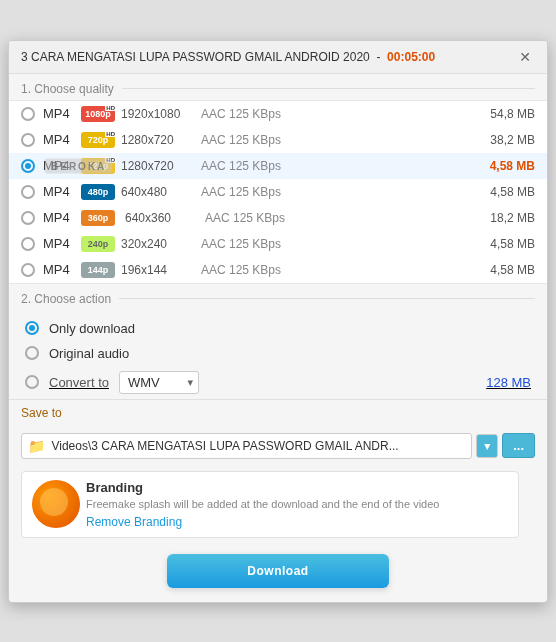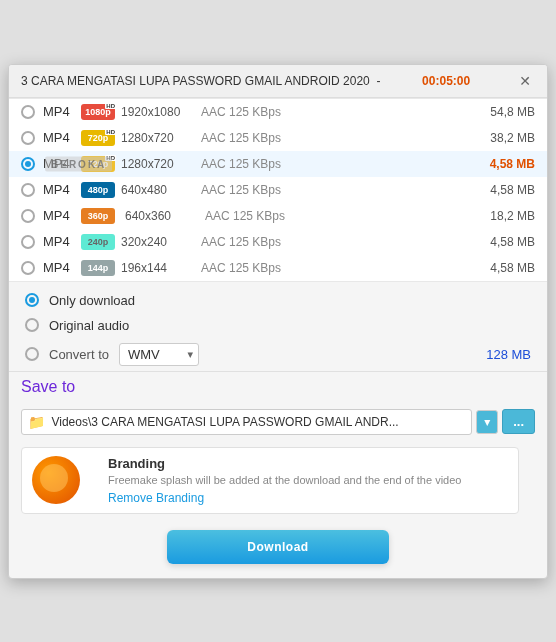--- a/index.html
+++ b/index.html
@@ -29,21 +29,20 @@
       justify-content: space-between;
       align-items: center;
     }
     .titlebar-text {
       font-size: 12px;
       color: #333;
     }
     .titlebar-text span.timer {
       color: #e05000;
       font-weight: bold;
-      margin-left: 35px;
     }
     .close-btn {
       background: none;
       border: none;
       cursor: pointer;
       font-size: 14px;
       color: #666;
       padding: 0 4px;
     }
     .section-label {
@@ -131,21 +130,21 @@
       font-size: 6px;
       border-radius: 1px;
       padding: 0 1px;
       font-weight: bold;
     }
     .badge-1080 { background: #e74c3c; }
     .badge-720y { background: #e8b800; }
     .badge-720  { background: #f0c030; }
     .badge-480  { background: #0369a1; }
     .badge-360  { background: #e67e22; }
-    .badge-240  { background: #5eead4; color: #666; }
+    .badge-240  { background: #bef264; color: #666; }
     .badge-144  { background: #95a5a6; }
     .apple-icon {
       font-size: 14px;
       margin-right: 4px;
     }
     .resolution {
       width: 80px;
       color: #555;
       font-size: 12px;
     }
@@ -205,20 +204,21 @@
       width: 6px;
       height: 6px;
       border-radius: 50%;
       background: #1a9be0;
     }
     .action-label { color: #333; font-size: 13px; }
     .convert-row {
       display: flex;
       align-items: center;
       padding: 5px 16px;
+      text-decoration: underline;
     }
     .convert-label {
       color: #555;
       font-size: 13px;
       margin-right: 10px;
     }
     .convert-select {
       border: 1px solid #ccc;
       border-radius: 3px;
       background: #fff;
@@ -247,22 +247,22 @@
     }
     .convert-size {
       margin-left: auto;
       color: #1d4ed8;
       font-size: 13px;
     }
     .save-section {
       padding: 6px 12px 8px 12px;
     }
     .save-label {
-      color: #6d28d9;
-      font-size: 16px;
+      color: #a16207;
+      font-size: 12px;
       margin-bottom: 13px;
     }
     .save-row {
       display: flex;
       align-items: center;
       gap: 4px;
     }
     .path-box {
       flex: 1;
       border: 1px solid #ccc;
@@ -305,21 +305,21 @@
       font-weight: bold;
     }
     .branding-section {
       margin: 4px 28px 8px 12px;
       border: 1px solid #e0e0e0;
       border-radius: 4px;
       background: #fff;
       display: flex;
       align-items: center;
       padding: 8px 10px;
-      gap: 28px;
+      gap: 6px;
     }
     .branding-icon {
       width: 48px;
       height: 48px;
       flex-shrink: 0;
       border-radius: 50%;
       background: radial-gradient(circle at 35% 35%, #ff9900, #e05000);
       display: flex;
       align-items: center;
       justify-content: center;
@@ -382,20 +382,23 @@
 
   <div class="titlebar">
     <span class="titlebar-text">
       <span>3 CARA MENGATASI LUPA PASSWORD GMAIL ANDROID 2020</span>
       &nbsp;-&nbsp;
       <span class="timer">00:05:00</span>
     </span>
     <button class="close-btn">✕</button>
   </div>
 
+  <div class="section-label">
+    <span>1. Choose quality</span>
+  </div>
 
   <div class="quality-section">
     <div class="scroll-area" id="quality-list">
         <div class="quality-row">
           <div class="radio"></div>
           <span class="format-label">MP4</span>
           <span class="badge badge-1080">1080p<span class="hd-mark">HD</span></span>
           <span class="resolution">1920x1080</span>
           <span class="audio-info">AAC 125  KBps</span>
           <span class="file-size">54,8 MB</span>
@@ -446,20 +449,23 @@
           <div class="radio"></div>
           <span class="format-label">MP4</span>
           <span class="badge badge-144">144p</span>
           <span class="resolution">196x144</span>
           <span class="audio-info">AAC 125  KBps</span>
           <span class="file-size">4,58 MB</span>
         </div>
       </div>
   </div>
 
+  <div class="section-label">
+    <span>2. Choose action</span>
+  </div>
 
   <div class="action-section">
     <div class="action-row">
       <div class="action-radio checked"></div>
       <span class="action-label">Only download</span>
     </div>
     <div class="action-row">
       <div class="action-radio"></div>
       <span class="action-label">Original audio</span>
     </div>

